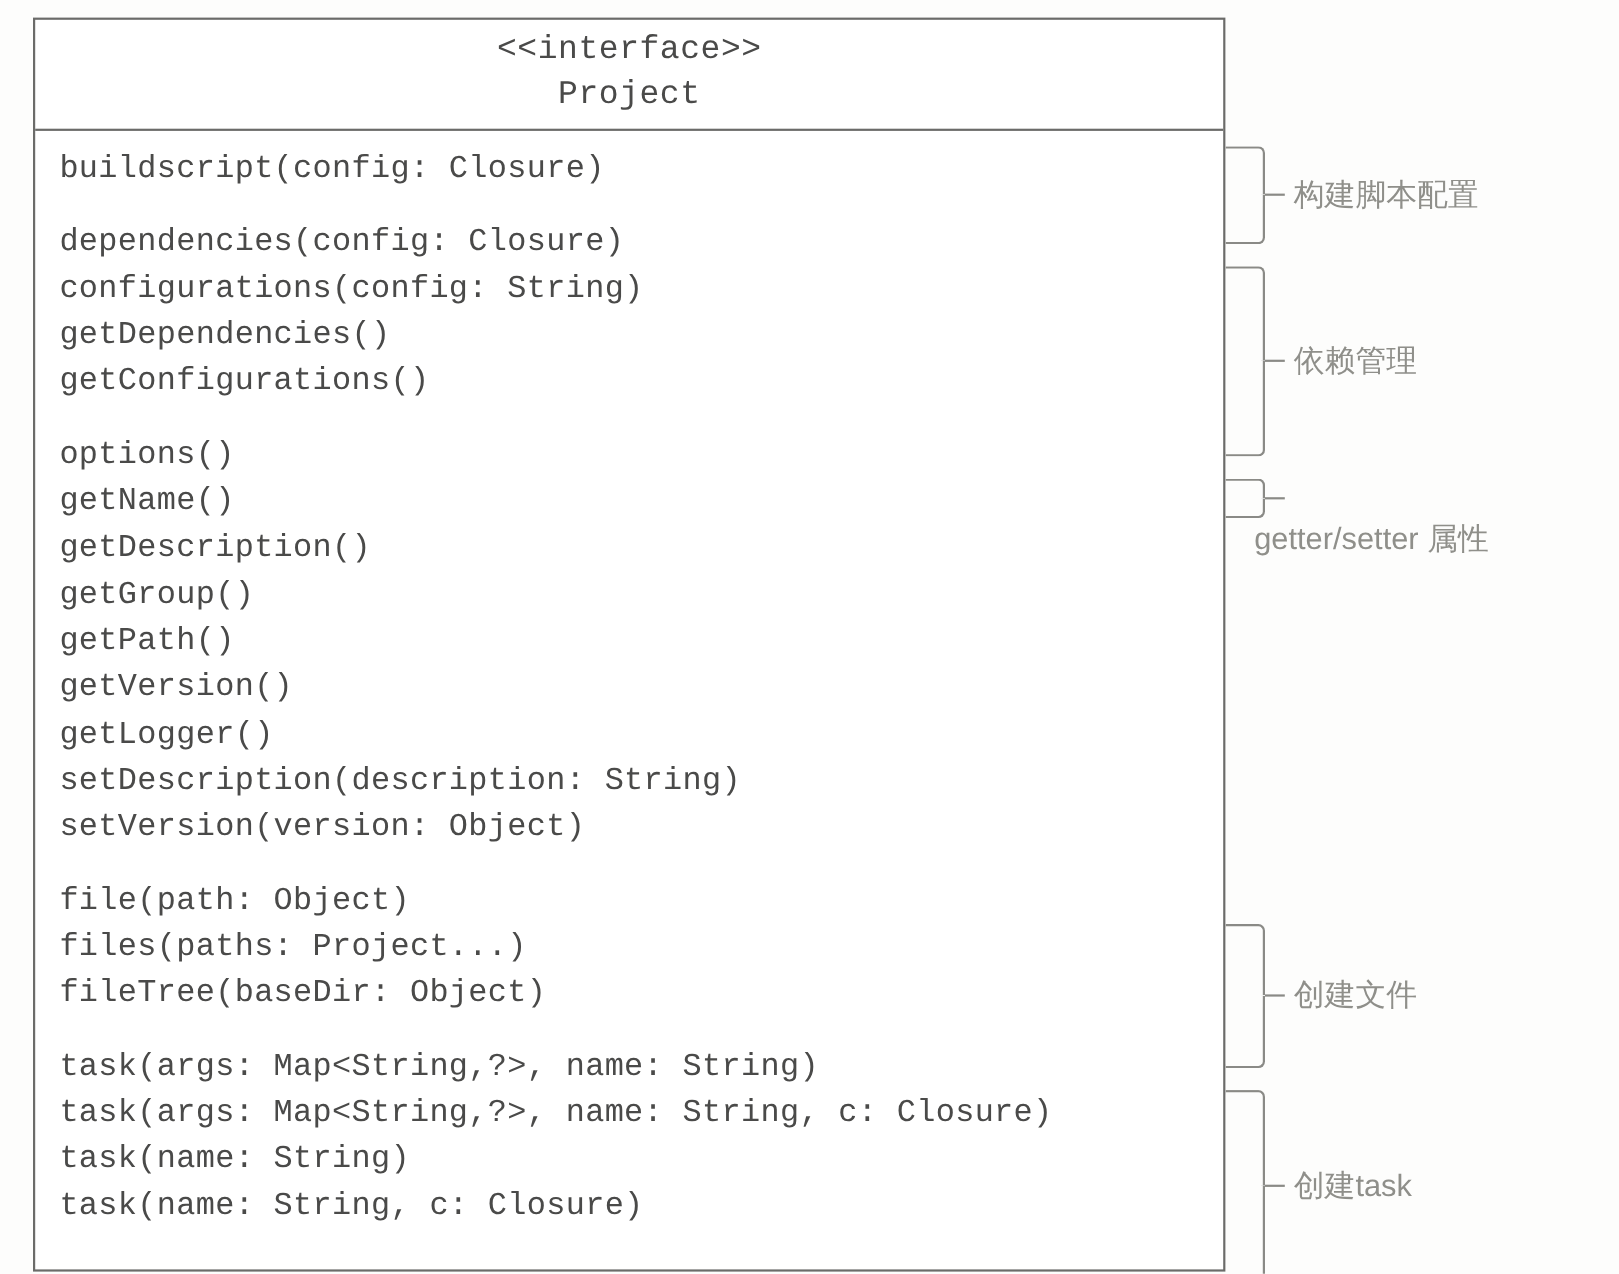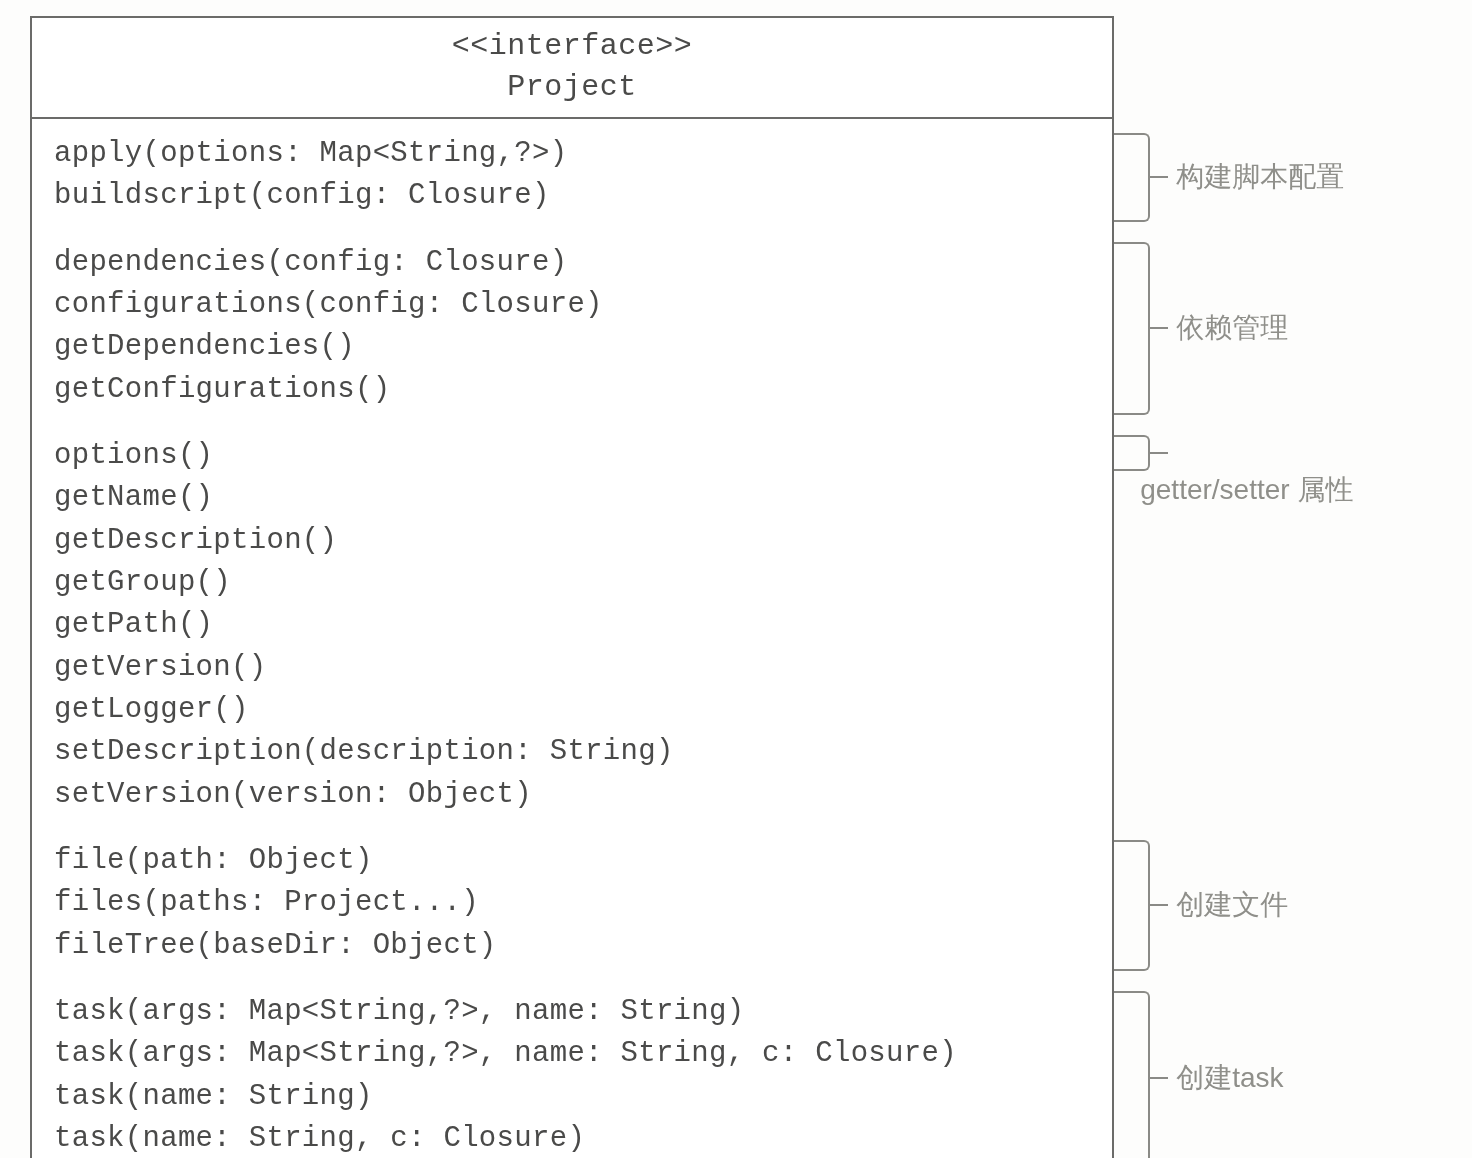--- a/index.html
+++ b/index.html
@@ -114,26 +114,25 @@
 
 <div class="page">
   <div class="uml-row">
     <div class="uml-box">
       <div class="uml-header">
         <div>&lt;&lt;interface&gt;&gt;</div>
         <div>Project</div>
       </div>
       <div class="uml-body" id="uml-body">
           <div class="group" id="grp-g1">
-            <div class="method">apply(options: Map&lt;String,?&gt;)</div>
             <div class="method">buildscript(config: Closure)</div>
           </div>
           <div class="group" id="grp-g2">
             <div class="method">dependencies(config: Closure)</div>
-            <div class="method">configurations(config: Closure)</div>
+            <div class="method">configurations(config: String)</div>
             <div class="method">getDependencies()</div>
             <div class="method">getConfigurations()</div>
           </div>
           <div class="group" id="grp-g3">
             <div class="method">options()</div>
             <div class="method">getName()</div>
             <div class="method">getDescription()</div>
             <div class="method">getGroup()</div>
             <div class="method">getPath()</div>
             <div class="method">getVersion()</div>

